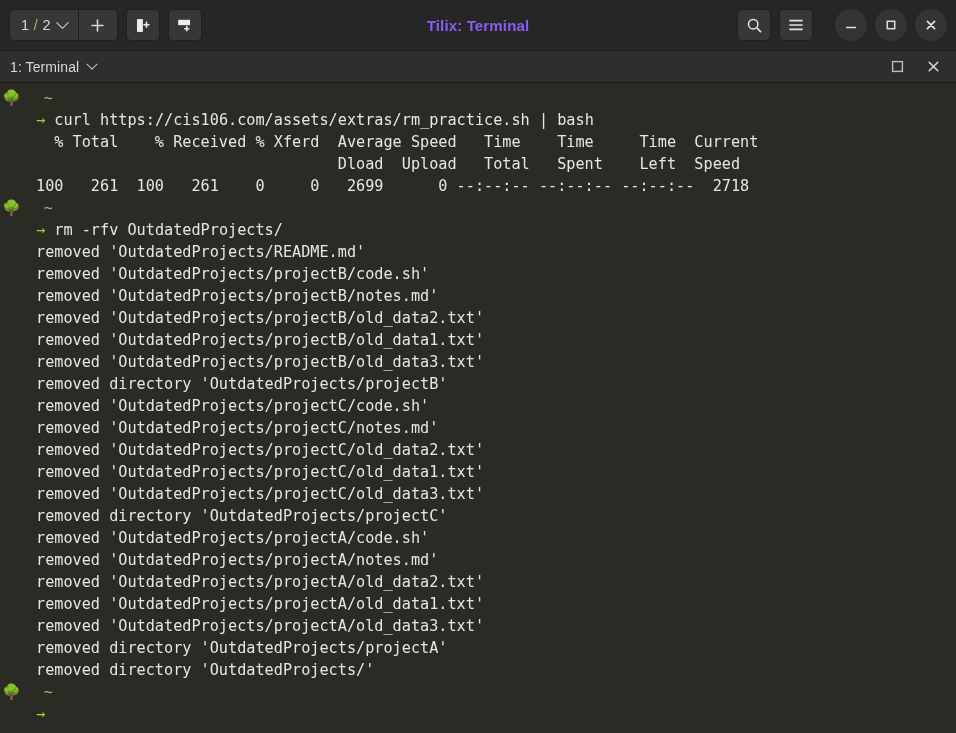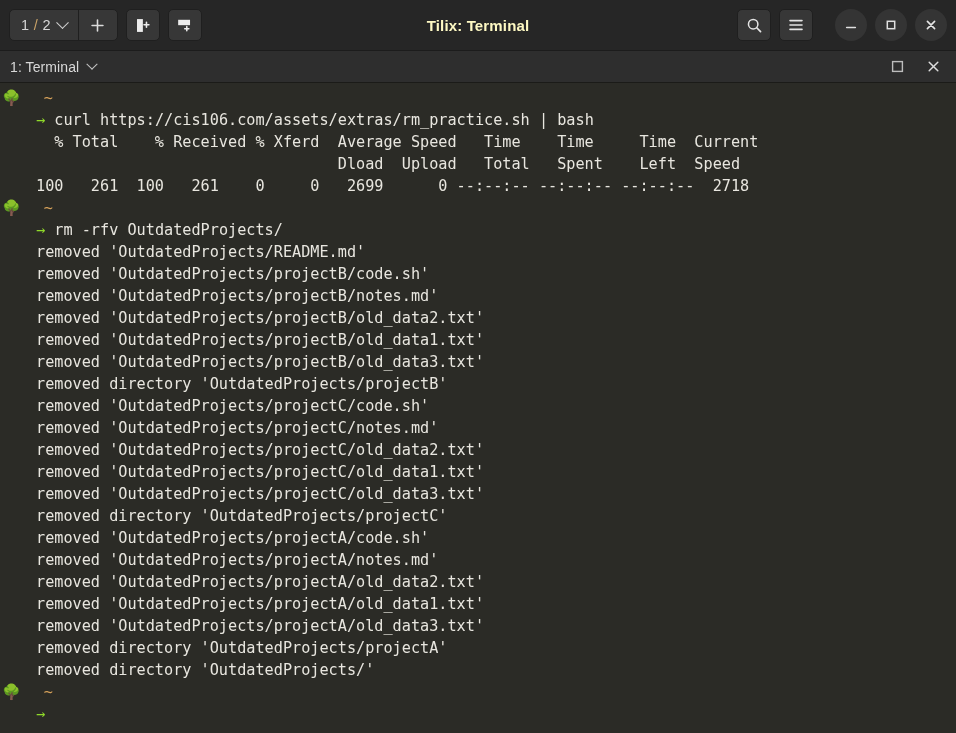--- a/index.html
+++ b/index.html
@@ -109,21 +109,21 @@
     position: absolute;
     left: 0; right: 0; top: 0; bottom: 0;
     display: flex;
     align-items: center;
     justify-content: center;
     pointer-events: none;
   }
   .title-text {
     font-size: 15px;
     font-weight: bold;
-    color: #fef9c3;
+    color: #8b5cf6;
     letter-spacing: .15px;
   }
 
   
   .tabbar {
     height: 32px;
     min-height: 32px;
     background: #2e2e2e;
     display: flex;
     align-items: center;

